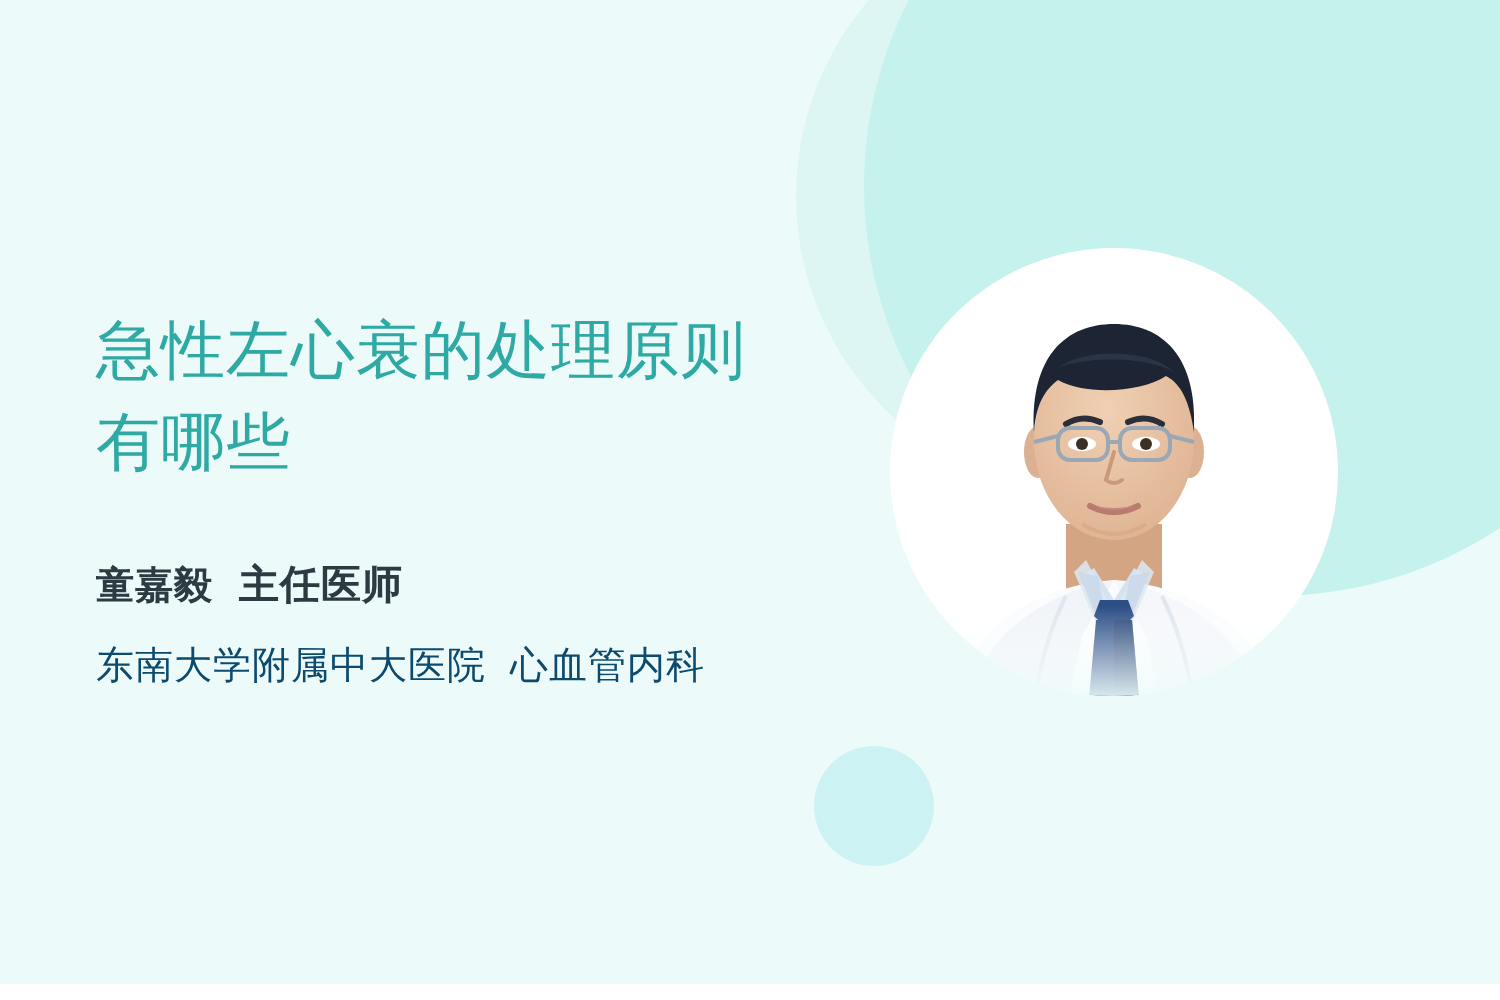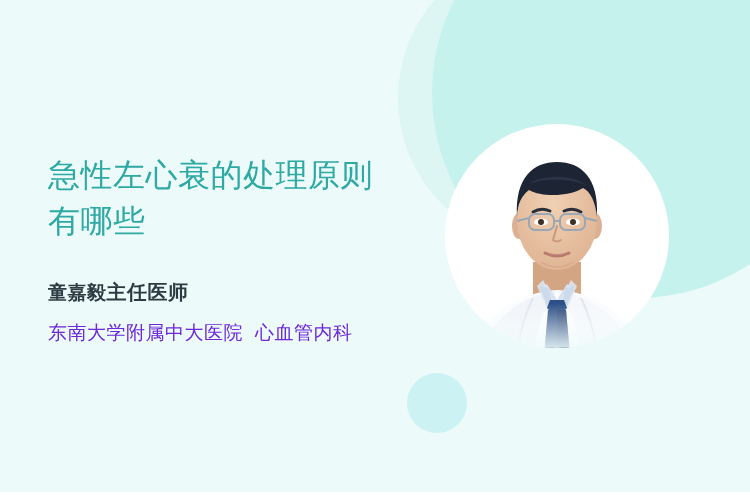--- a/index.html
+++ b/index.html
@@ -78,20 +78,21 @@
     color: #2ea9a3;
     letter-spacing: 0.5px;
     white-space: pre-line;
     margin: 0;
   }
 
   #doctor-line {
     margin-top: 35px;
     display: flex;
     align-items: baseline;
+    gap: 13px;
   }
 
   #doctor-name {
     font-size: 19px;
     font-weight: 700;
     color: #2c3b42;
     letter-spacing: 0.5px;
   }
 
   #doctor-rank {
@@ -104,21 +105,21 @@
   #affiliation-line {
     margin-top: 14px;
     display: flex;
     align-items: baseline;
     gap: 12px;
   }
 
   #hospital-name, #department-name {
     font-size: 19px;
     font-weight: 400;
-    color: #6d28d9;
+    color: #0c4a6e;
     letter-spacing: 0.5px;
   }
 </style>
 </head>
 <body>
 
 <div id="card">
 
   <div class="deco" id="deco-circle-faint"></div>
   <div class="deco" id="deco-circle-large"></div>

